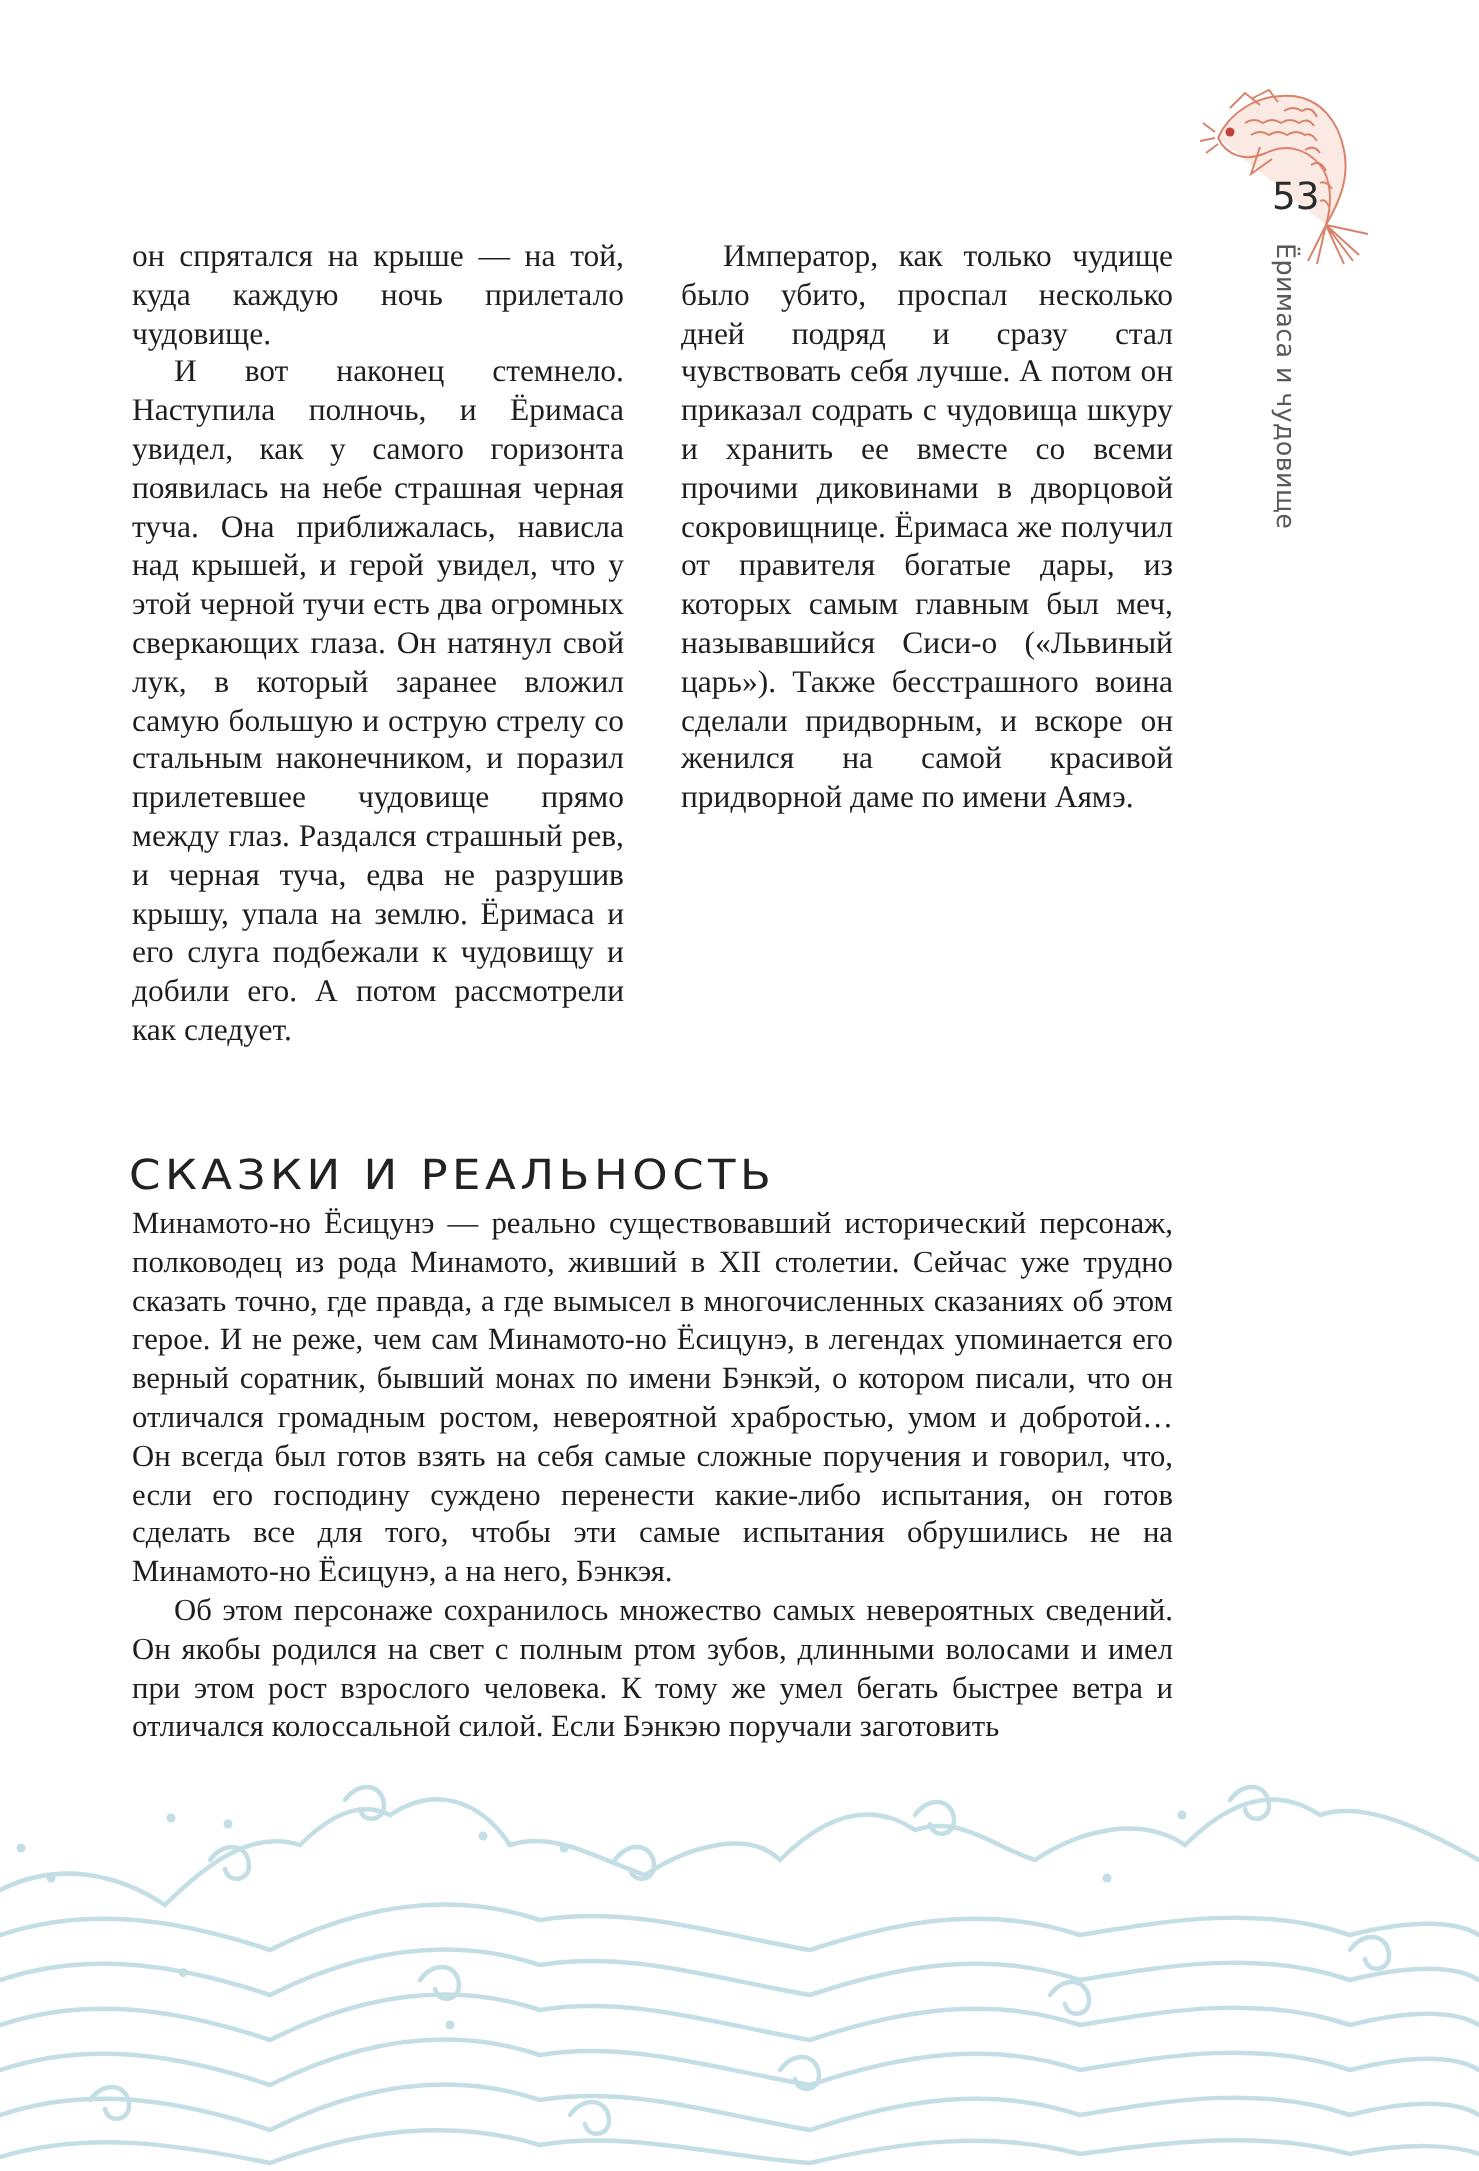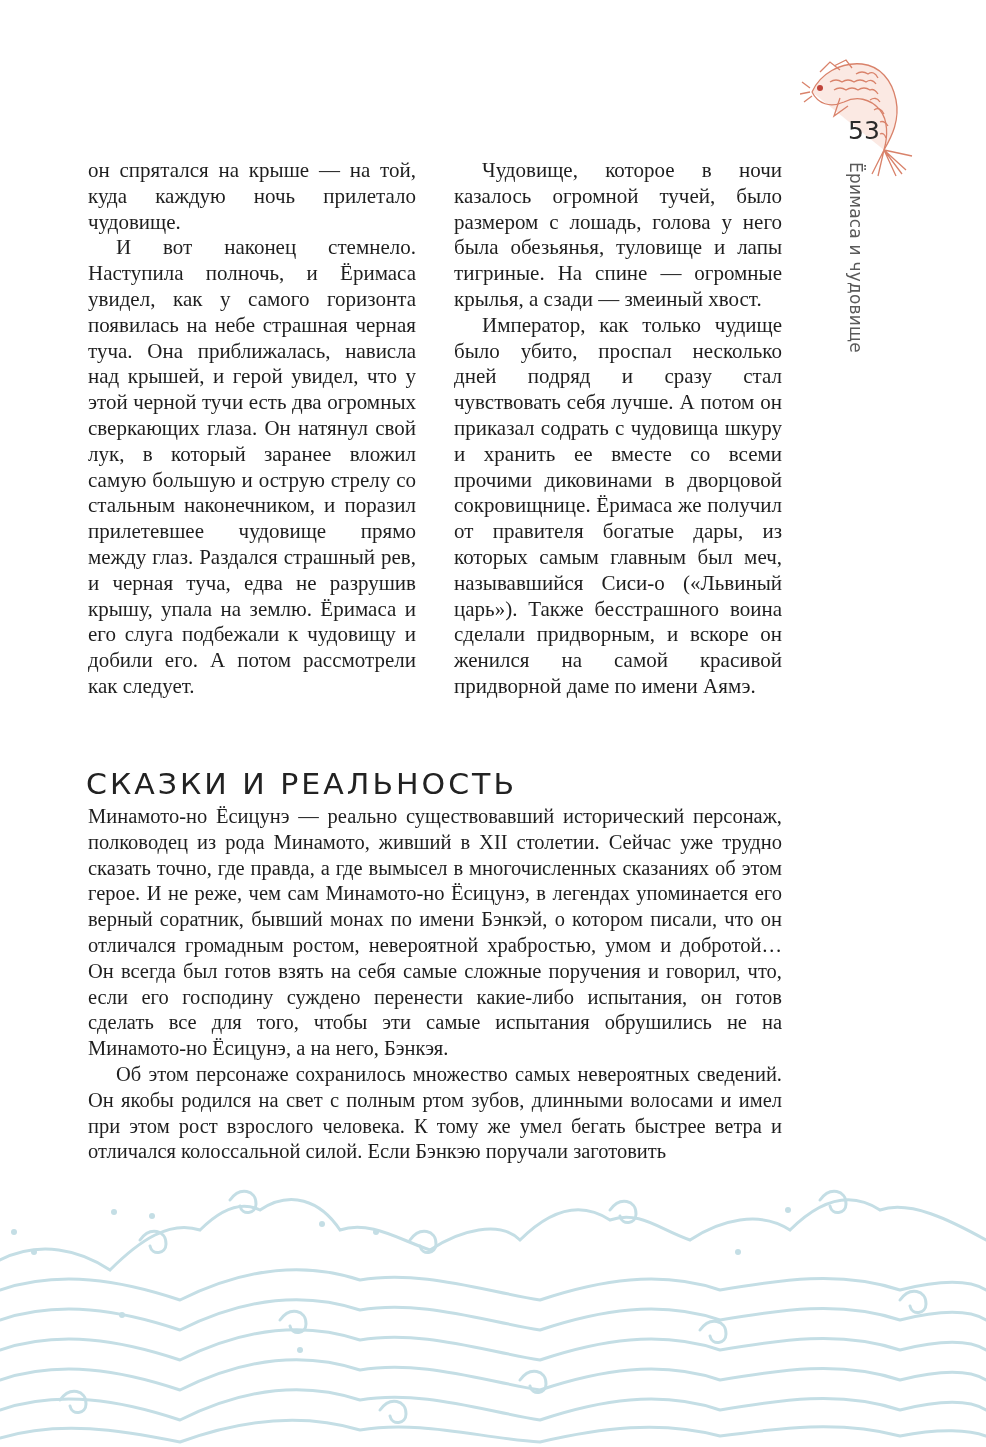--- a/index.html
+++ b/index.html
@@ -81,21 +81,20 @@
 
   <div class="page-number">53</div>
   <div class="running-title">Ёримаса и чудовище</div>
 
   <div class="columns">
     <div class="col">
       <p>он спрятался на крыше — на той, куда каждую ночь прилетало чудовище.</p>
       <p class="indent">И вот наконец стемнело. Наступила полночь, и Ёримаса увидел, как у самого горизонта появилась на небе страшная черная туча. Она приближалась, нависла над крышей, и герой увидел, что у этой черной тучи есть два огромных сверкающих глаза. Он натянул свой лук, в который заранее вложил самую большую и острую стрелу со стальным наконечником, и поразил прилетевшее чудовище прямо между глаз. Раздался страшный рев, и черная туча, едва не разрушив крышу, упала на землю. Ёримаса и его слуга подбежали к чудовищу и добили его. А потом рассмотрели как следует.</p>
     </div>
     <div class="col">
-      <p class="indent">Чудовище, которое в ночи казалось огромной тучей, было размером с лошадь, голова у него была обезьянья, туловище и лапы тигриные. На спине — огромные крылья, а сзади — змеиный хвост.</p>
       <p class="indent">Император, как только чудище было убито, проспал несколько дней подряд и сразу стал чувствовать себя лучше. А потом он приказал содрать с чудовища шкуру и хранить ее вместе со всеми прочими диковинами в дворцовой сокровищнице. Ёримаса же получил от правителя богатые дары, из которых самым главным был меч, называвшийся Сиси-о («Львиный царь»). Также бесстрашного воина сделали придворным, и вскоре он женился на самой красивой придворной даме по имени Аямэ.</p>
     </div>
   </div>
 
   <h2 class="section-heading">Сказки и реальность</h2>
 
   <div class="essay">
     <p>Минамото-но Ёсицунэ — реально существовавший исторический персонаж, полководец из рода Минамото, живший в XII столетии. Сейчас уже трудно сказать точно, где правда, а где вымысел в многочисленных сказаниях об этом герое. И не реже, чем сам Минамото-но Ёсицунэ, в легендах упоминается его верный соратник, бывший монах по имени Бэнкэй, о котором писали, что он отличался громадным ростом, невероятной храбростью, умом и добротой… Он всегда был готов взять на себя самые сложные поручения и говорил, что, если его господину суждено перенести какие-либо испытания, он готов сделать все для того, чтобы эти самые испытания обрушились не на Минамото-но Ёсицунэ, а на него, Бэнкэя.</p>
     <p class="indent">Об этом персонаже сохранилось множество самых невероятных сведений. Он якобы родился на свет с полным ртом зубов, длинными волосами и имел при этом рост взрослого человека. К тому же умел бегать быстрее ветра и отличался колоссальной силой. Если Бэнкэю поручали заготовить</p>
   </div>

